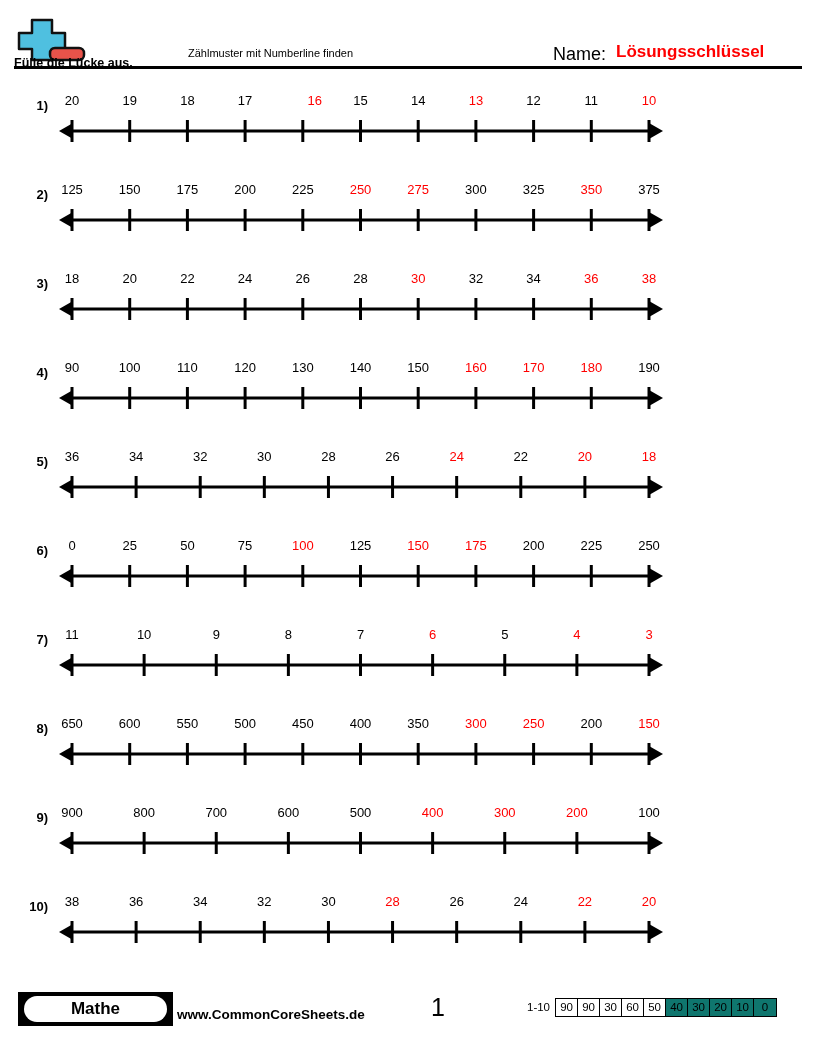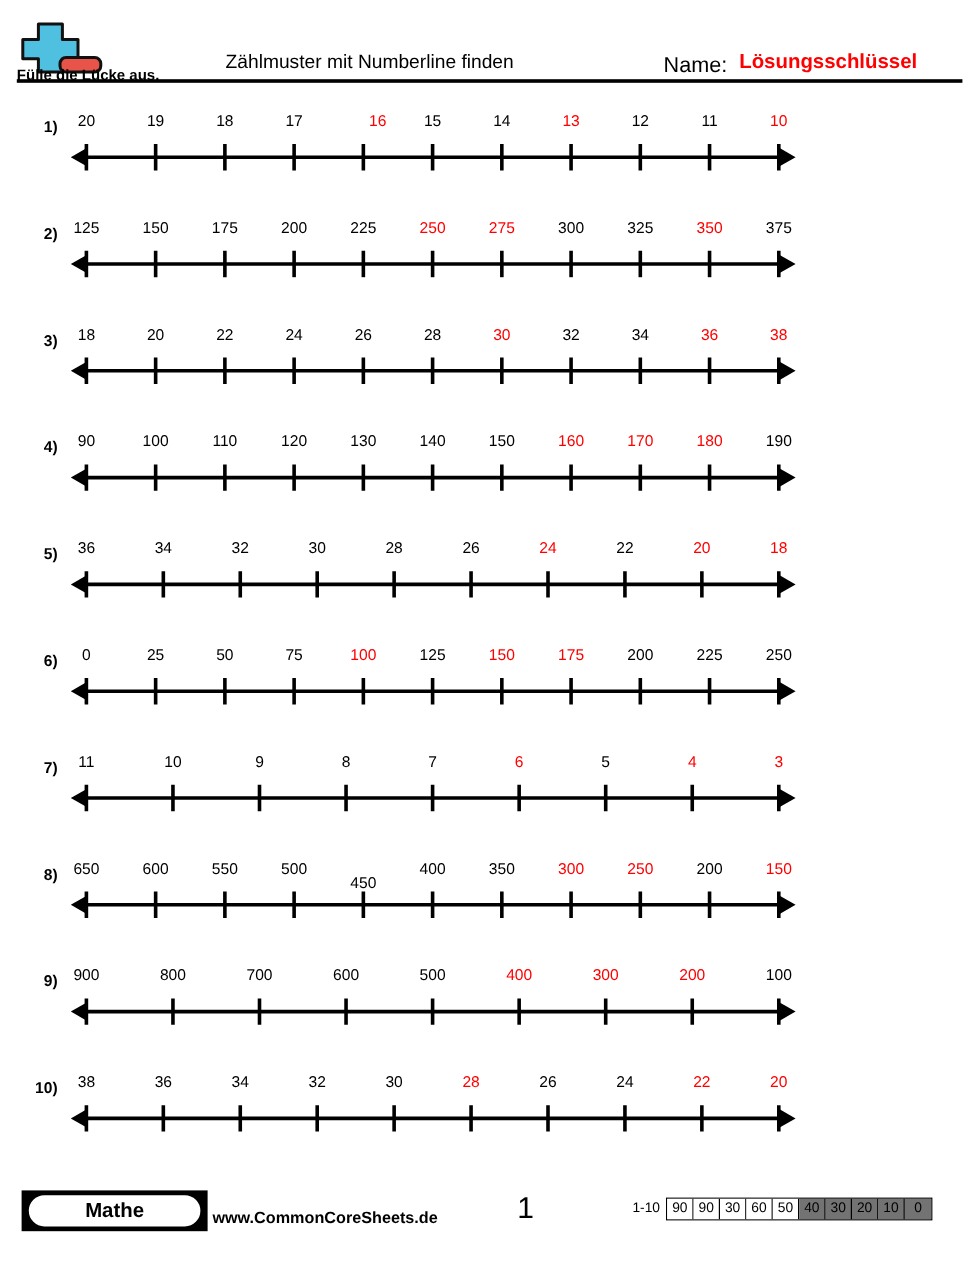--- a/index.html
+++ b/index.html
@@ -27,21 +27,21 @@
     top: 16px;
     width: 74px;
     height: 48px;
   }
   .logo svg { display: block; }
 
   .title {
     position: absolute;
     left: 188px;
     top: 44px;
-    font-size: 16px;
+    font-size: 11px;
     line-height: 18px;
     color: #000;
     white-space: nowrap;
     text-align: right;
   }
   .name-label {
     position: absolute;
     left: 553px;
     top: 47px;
     font-size: 18px;
@@ -198,21 +198,21 @@
     min-width: 22px;
     padding: 0 2px;
     border-right: 1px solid #000;
     font-size: 11.5px;
     line-height: 17px;
     text-align: center;
     background: #ffffff;
     box-sizing: border-box;
   }
   .scale-cell:last-child { border-right: none; }
-  .scale-cell.hl { background: #737373; }
+  .scale-cell.hl { background: #0f766e; }
 </style>
 </head>
 <body>
 
 <div class="header">
 
   <div class="logo">
     <svg width="74" height="48" viewBox="0 0 74 48">
       <path d="M18 4 H38 V17 H51 V33 H38 V44 H18 V33 H5 V17 H18 Z" fill="#4fc0e0" stroke="#111111" stroke-width="2.5" stroke-linejoin="round"></path>
       <rect x="36" y="32" width="34" height="12" rx="5" fill="#e8534a" stroke="#111111" stroke-width="2.5"></rect>
@@ -474,21 +474,21 @@
       </div>
     </div>
     <div class="problem">
       <div class="qnum">8)</div>
       <div class="nline">
         <div class="labels">
           <div class="lbl" style="left: 15px;">650</div>
           <div class="lbl" style="left: 72.7px;">600</div>
           <div class="lbl" style="left: 130.4px;">550</div>
           <div class="lbl" style="left: 188.1px;">500</div>
-          <div class="lbl" style="left: 245.8px; margin-top: 12px;">450</div>
+          <div class="lbl" style="left: 245.8px;">450</div>
           <div class="lbl" style="left: 303.5px;">400</div>
           <div class="lbl" style="left: 361.2px;">350</div>
           <div class="lbl answer" style="left: 418.9px;">300</div>
           <div class="lbl answer" style="left: 476.6px;">250</div>
           <div class="lbl" style="left: 534.3px;">200</div>
           <div class="lbl answer" style="left: 592px;">150</div>
         </div>
         <div class="axis">
           <svg width="608" height="30" viewBox="0 0 608 30">
             <line x1="8" y1="15" x2="600" y2="15" stroke="#000" stroke-width="3"></line>

